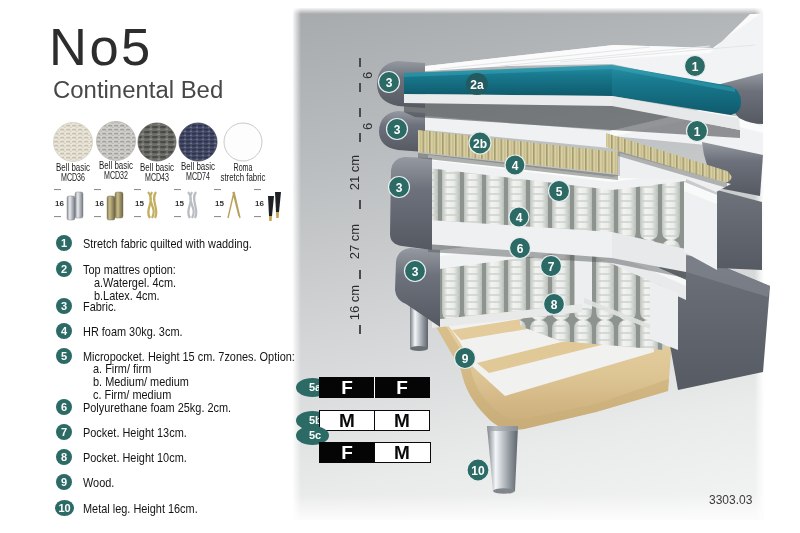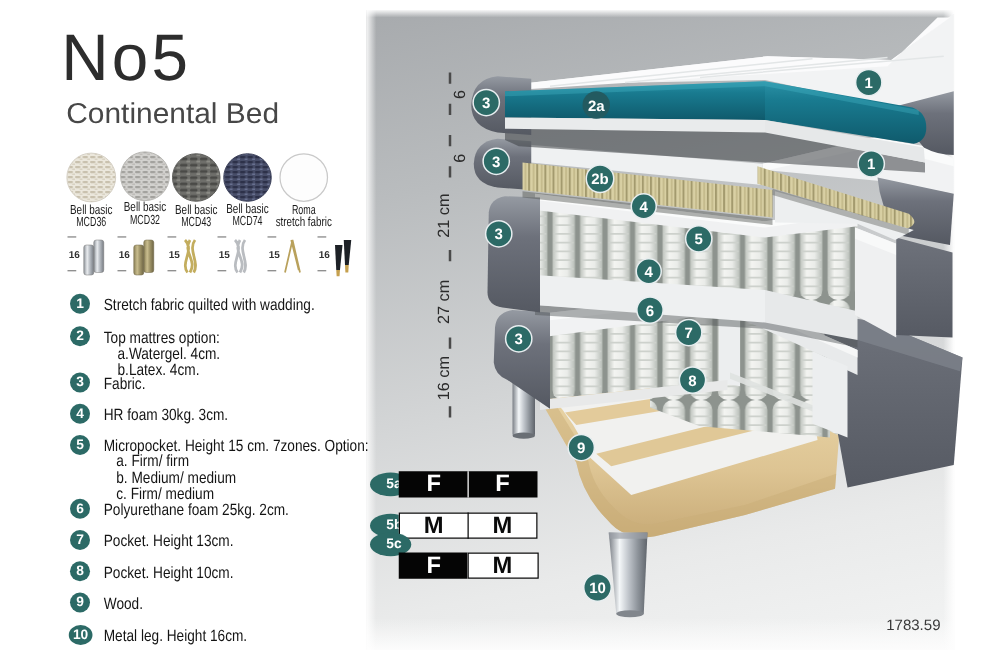--- a/index.html
+++ b/index.html
@@ -451,14 +451,14 @@
   <div class="abs" style="left:330px;top:410px;width:34px;height:21px;color:#0a0a0a;font-size:19px;font-weight:bold;text-align:center;line-height:21px;">M</div>
   <div class="abs" style="left:385px;top:410px;width:34px;height:21px;color:#0a0a0a;font-size:19px;font-weight:bold;text-align:center;line-height:21px;">M</div>
   <div class="abs" style="left:373.5px;top:410px;width:1.5px;height:21px;background:#0a0a0a;"></div>
 
   <div class="tcirc" style="left:296px;top:426px;">5c</div>
   <div class="abs" style="left:319px;top:442px;width:55px;height:21px;background:#050505;"></div>
   <div class="abs" style="left:374px;top:442px;width:54.5px;height:19px;background:#fff;border:1.5px solid #0a0a0a;"></div>
   <div class="abs" style="left:330px;top:442px;width:34px;height:21px;color:#fff;font-size:19px;font-weight:bold;text-align:center;line-height:21px;">F</div>
   <div class="abs" style="left:385px;top:442px;width:34px;height:21px;color:#0a0a0a;font-size:19px;font-weight:bold;text-align:center;line-height:21px;">M</div>
 
-  <div class="abs" style="left:709px;top:493px;font-size:12px;color:#3a3a3a;">1783.59</div>
+  <div class="abs" style="left:709px;top:493px;font-size:12px;color:#3a3a3a;">3303.03</div>
 </div>
 
 </body></html>

